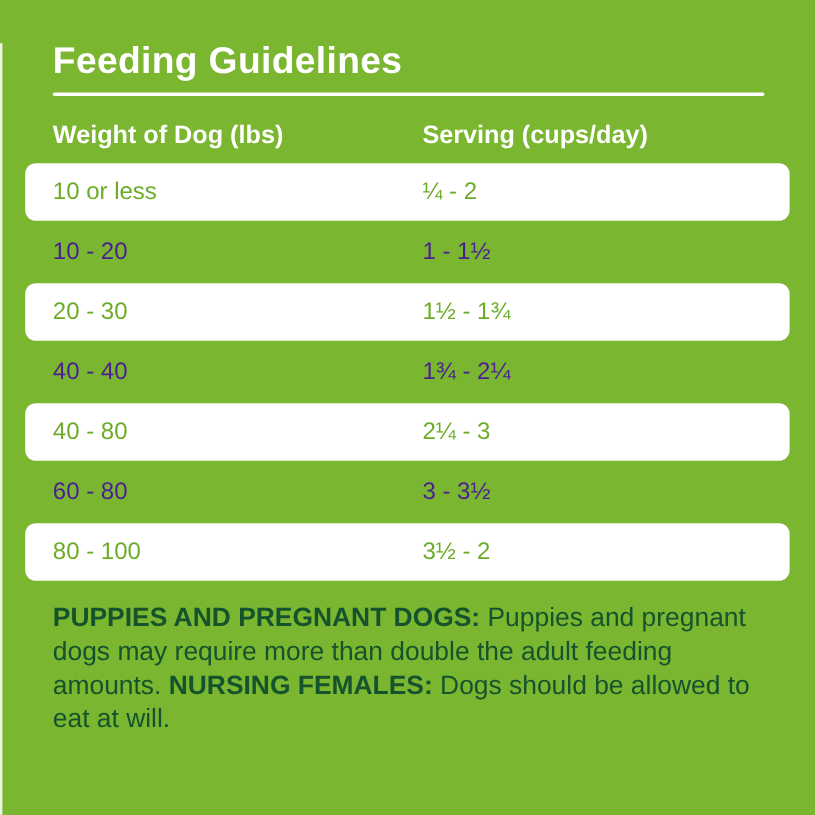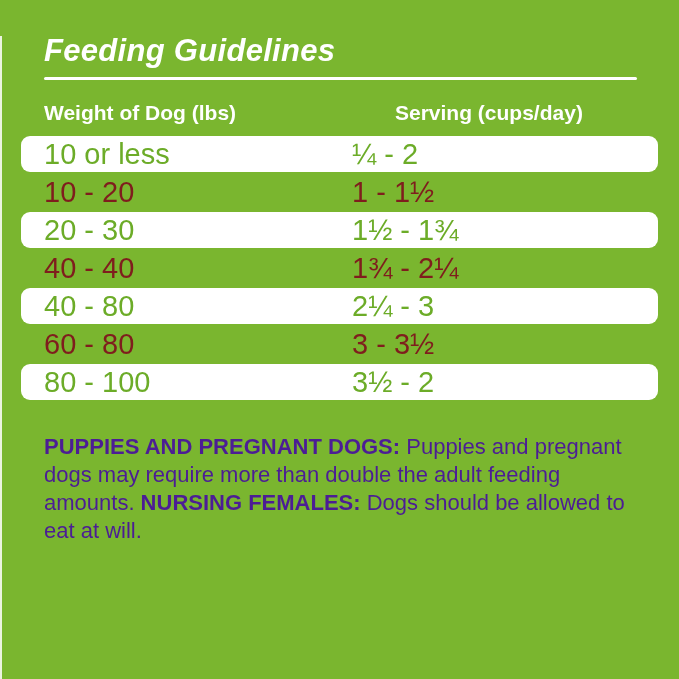--- a/index.html
+++ b/index.html
@@ -28,63 +28,61 @@
     top: 0; left: 0; right: 0;
     color: #ffffff;
   }
   .title {
     margin: 34px 44px 4px 44px;
     font-size: 31px;
     line-height: 33px;
     font-weight: bold;
     letter-spacing: 0.3px;
     color: #ffffff;
-    font-style: italic;
   }
   .title-underline {
     height: 3px;
     background: #ffffff;
     margin: 10px 42px 0 44px;
     border-radius: 2px;
   }
   .header-row {
     display: flex;
     margin: 21px 0 0 44px;
     font-size: 21px;
     font-weight: bold;
     color: #ffffff;
-    gap: 43px;
   }
   .header-weight { width: 308px; flex: 0 0 308px; }
   .rows {
     margin: 11px 21px 0 21px;
   }
   .row {
-    height: 36px;
+    height: 48px;
     margin: 2px 0;
     display: flex;
     align-items: center;
     padding-left: 23px;
-    font-size: 29px;
+    font-size: 20px;
   }
   .row-white {
     background: #ffffff;
     border-radius: 9px;
     color: #6CAC28;
   }
   .row-green {
-    color: #7f1d1d;
+    color: #4c1d95;
   }
   .cell-weight { width: 308px; flex: 0 0 308px; }
   .note {
-    margin: 33px 44px 0 44px;
+    margin: 17px 44px 0 44px;
     max-width: 588px;
     font-size: 22px;
     line-height: 28px;
-    color: #4c1d95;
+    color: #14532d;
   }
   .note b { font-weight: bold; }
 </style>
 </head>
 <body>
 
 <div class="edge-line"></div>
 
 <div class="panel">
 

